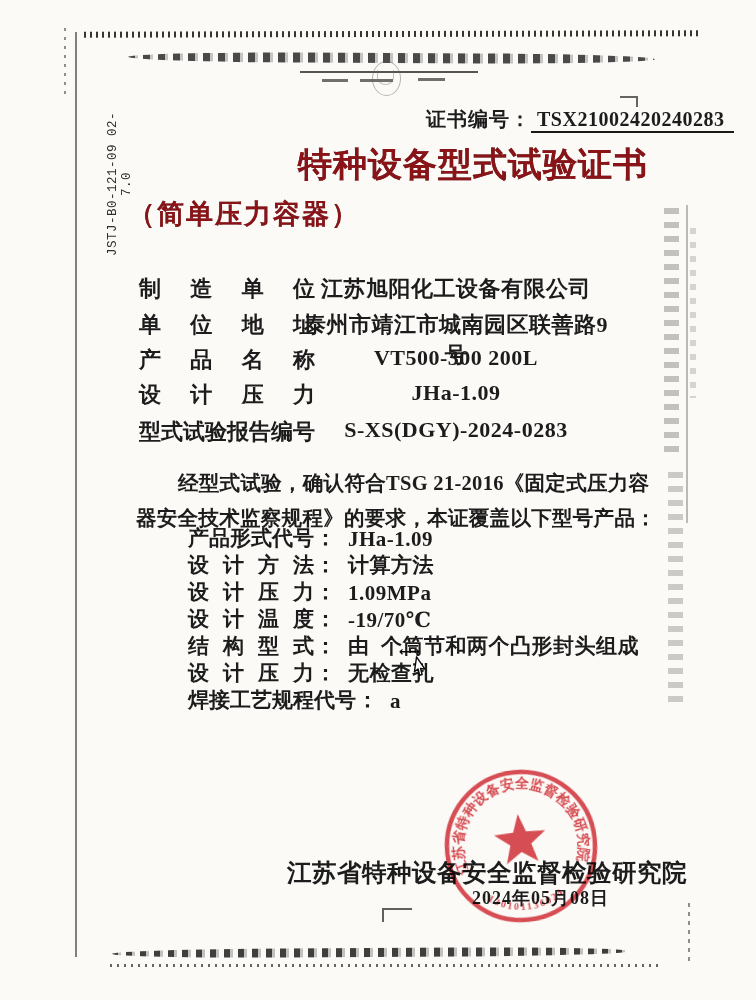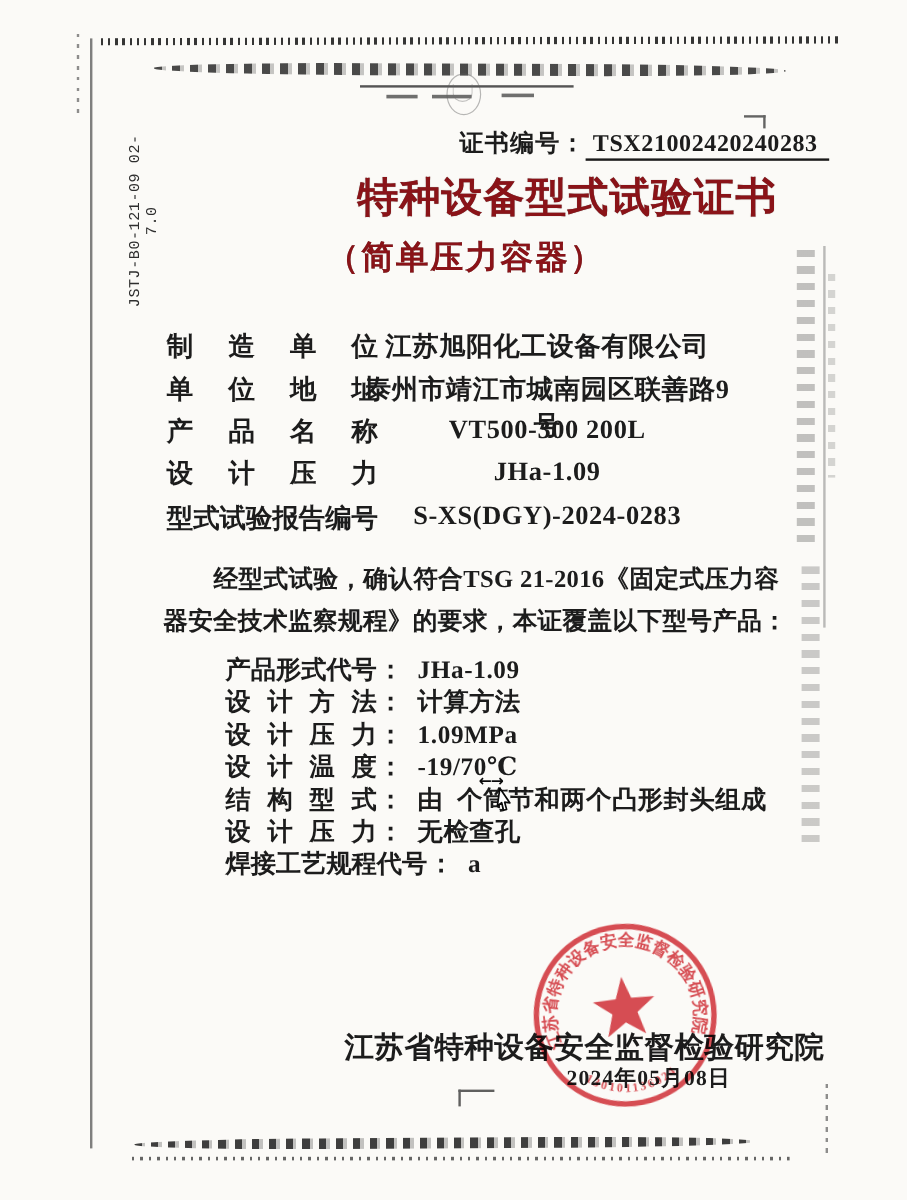--- a/index.html
+++ b/index.html
@@ -44,33 +44,33 @@
     opacity:.85;transform:rotate(-.3deg);}
   .bottom-dots{left:110px;top:964px;width:548px;height:3px;
     background:repeating-linear-gradient(90deg,#262626 0 2px,transparent 2px 7px);opacity:.7;}
   .bottom-right-dash{left:688px;top:903px;width:2px;height:58px;
     background:repeating-linear-gradient(180deg,#444 0 4px,transparent 4px 9px);opacity:.6;}
   
   .side-code{left:34px;top:176px;width:160px;height:16px;transform:rotate(-90deg);
     font-family:"Liberation Mono","DejaVu Sans Mono",monospace;font-size:12.5px;
     letter-spacing:.5px;color:#2e2e2e;text-align:center;}
   .certno-row{left:383px;top:106px;font-size:20px;font-weight:600;}
-  .certno-label{letter-spacing:1px;}
+  .certno-label{letter-spacing:1px;margin-left:43px;}
   .certno-value{border-bottom:2px solid #1a1a1a;padding:0 10px 1px 6px;letter-spacing:.5px;}
   .title{left:128px;top:142px;width:520px;text-align:right;font-size:34px;font-weight:700;
     color:#8a1318;letter-spacing:1px;text-shadow:0 0 .6px rgba(40,0,0,.7);}
-  .subtitle{left:128px;top:196px;width:520px;text-align:center;font-size:27px;font-weight:700;
+  .subtitle{left:128px;top:196px;width:520px;text-align:left;font-size:27px;font-weight:700;
     color:#8a1318;letter-spacing:2px;text-shadow:0 0 .5px rgba(40,0,0,.6);}
   .frow{left:0;width:600px;height:30px;font-size:22px;font-weight:600;}
   .flabel{position:absolute;left:139px;width:176px;display:inline-block;
     text-align:justify;text-align-last:justify;}
   .fvalue{position:absolute;left:300px;width:312px;text-align:center;letter-spacing:.5px;}
   .statement{left:136px;top:466px;width:520px;font-size:20.5px;font-weight:600;
     line-height:35px;text-indent:42px;letter-spacing:.3px;}
-  .drow{left:188px;height:28px;font-size:21px;font-weight:600;display:flex;align-items:center;margin-top:20px;}
+  .drow{left:188px;height:28px;font-size:21px;font-weight:600;display:flex;align-items:flex-end;}
   .dlabel{width:126px;display:inline-block;text-align:justify;text-align-last:justify;}
   .drow.wide .dlabel{width:auto;text-align-last:auto;}
   .dcolon{margin-left:1px;}
   .dvalue{margin-left:12px;white-space:pre;letter-spacing:.5px;}
   .issuer{left:287px;top:856px;font-size:24.5px;font-weight:600;letter-spacing:.5px;}
   .issue-date{left:472px;top:886px;font-size:18px;font-weight:700;letter-spacing:1px;}
   
   .seal{left:436px;top:761px;width:170px;height:170px;mix-blend-mode:multiply;
     opacity:.9;filter:blur(.35px);transform:rotate(-6deg);}
   

